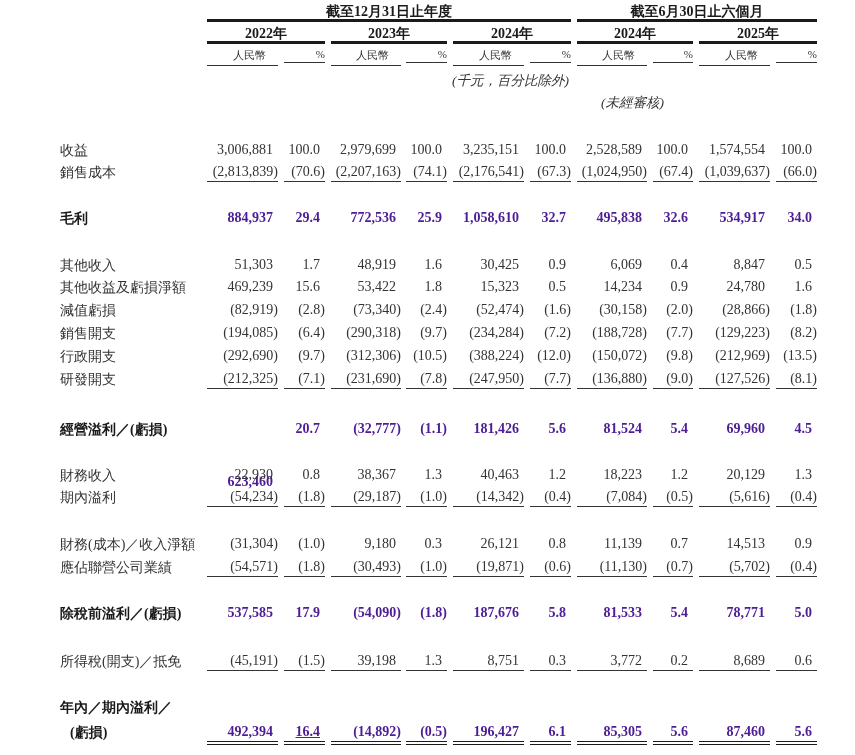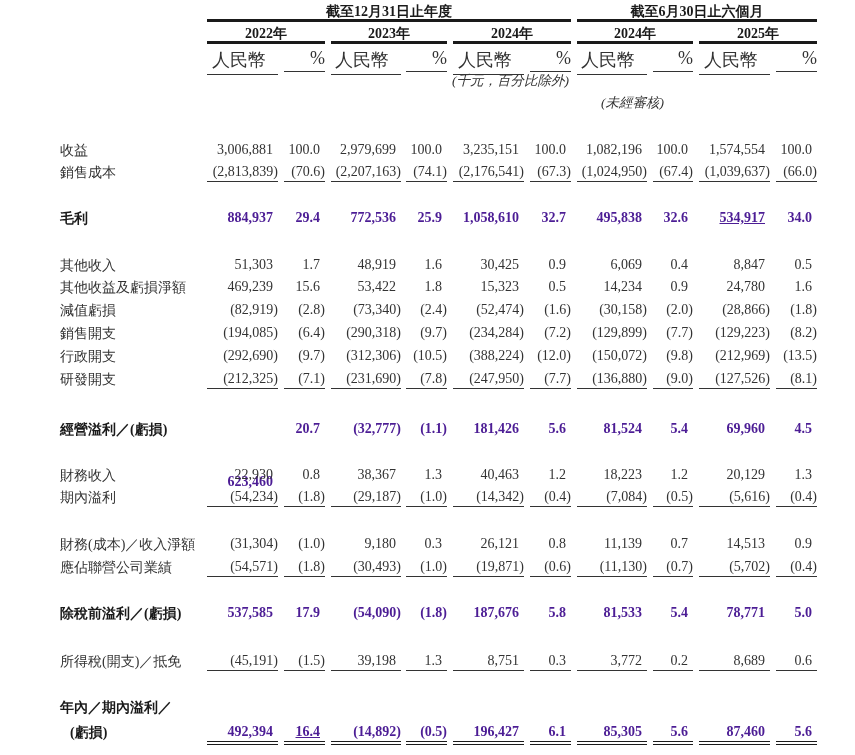--- a/index.html
+++ b/index.html
@@ -4,21 +4,21 @@
   <style>
     html, body { margin: 0; padding: 0; background: #ffffff; }
     body {
       width: 855px; height: 755px; position: relative; overflow: hidden;
       font-family: "Liberation Serif", "DejaVu Serif", serif;
       color: #2a2a2a;
     }
     .abs { position: absolute; white-space: nowrap; }
     .hdr-group { font-weight: bold; font-size: 14px; text-align: center; color: #1a1a1a; }
     .hdr-year { font-weight: bold; font-size: 14px; text-align: center; color: #1a1a1a; }
-    .hdr-unit { font-size: 18px; text-align: right; color: #333; }
+    .hdr-unit { font-size: 11px; text-align: right; color: #333; }
     .note { font-style: italic; font-size: 13.5px; color: #333; }
     .rule-thick { position: absolute; height: 3px; background: #1a1a1a; }
     .label { font-size: 14px; color: #333; left: 60px; }
     .label.bold { font-weight: bold; color: #1a1a1a; }
     .cell { font-size: 14px; text-align: right; color: #333; }
     .cell.bold { font-weight: bold; color: #4c1d95; }
     .u1 { border-bottom: 1.5px solid #333; }
     .u2 { border-bottom: 4px double #1a1a1a; }
   </style>
 </head>
@@ -57,21 +57,21 @@
 <div class="abs note" style="left:601px;top:94px;">(未經審核)</div>
 
 <div id="table-body">
     <div class="abs label" style="top: 142px;">收益</div>
     <div class="abs cell" style="left: 207px; width: 71px; top: 142px; padding-bottom: 0px; padding-right: 5px; box-sizing: border-box;">3,006,881</div>
     <div class="abs cell" style="left: 284px; width: 41px; top: 142px; padding-bottom: 0px; padding-right: 5px; box-sizing: border-box;">100.0</div>
     <div class="abs cell" style="left: 331px; width: 70px; top: 142px; padding-bottom: 0px; padding-right: 5px; box-sizing: border-box;">2,979,699</div>
     <div class="abs cell" style="left: 406px; width: 41px; top: 142px; padding-bottom: 0px; padding-right: 5px; box-sizing: border-box;">100.0</div>
     <div class="abs cell" style="left: 453px; width: 71px; top: 142px; padding-bottom: 0px; padding-right: 5px; box-sizing: border-box;">3,235,151</div>
     <div class="abs cell" style="left: 530px; width: 41px; top: 142px; padding-bottom: 0px; padding-right: 5px; box-sizing: border-box;">100.0</div>
-    <div class="abs cell" style="left: 577px; width: 70px; top: 142px; padding-bottom: 0px; padding-right: 5px; box-sizing: border-box;">1,082,196</div>
+    <div class="abs cell" style="left: 577px; width: 70px; top: 142px; padding-bottom: 0px; padding-right: 5px; box-sizing: border-box;">2,528,589</div>
     <div class="abs cell" style="left: 653px; width: 40px; top: 142px; padding-bottom: 0px; padding-right: 5px; box-sizing: border-box;">100.0</div>
     <div class="abs cell" style="left: 699px; width: 71px; top: 142px; padding-bottom: 0px; padding-right: 5px; box-sizing: border-box;">1,574,554</div>
     <div class="abs cell" style="left: 776px; width: 41px; top: 142px; padding-bottom: 0px; padding-right: 5px; box-sizing: border-box;">100.0</div>
     <div class="abs label" style="top: 164px;">銷售成本</div>
     <div class="abs cell u1" style="left: 207px; width: 71px; top: 164px; padding-bottom: 1px; padding-right: 0px; box-sizing: border-box;">(2,813,839)</div>
     <div class="abs cell u1" style="left: 284px; width: 41px; top: 164px; padding-bottom: 1px; padding-right: 0px; box-sizing: border-box;">(70.6)</div>
     <div class="abs cell u1" style="left: 331px; width: 70px; top: 164px; padding-bottom: 1px; padding-right: 0px; box-sizing: border-box;">(2,207,163)</div>
     <div class="abs cell u1" style="left: 406px; width: 41px; top: 164px; padding-bottom: 1px; padding-right: 0px; box-sizing: border-box;">(74.1)</div>
     <div class="abs cell u1" style="left: 453px; width: 71px; top: 164px; padding-bottom: 1px; padding-right: 0px; box-sizing: border-box;">(2,176,541)</div>
     <div class="abs cell u1" style="left: 530px; width: 41px; top: 164px; padding-bottom: 1px; padding-right: 0px; box-sizing: border-box;">(67.3)</div>
@@ -81,21 +81,21 @@
     <div class="abs cell u1" style="left: 776px; width: 41px; top: 164px; padding-bottom: 1px; padding-right: 0px; box-sizing: border-box;">(66.0)</div>
     <div class="abs label bold" style="top: 210px;">毛利</div>
     <div class="abs cell bold" style="left: 207px; width: 71px; top: 210px; padding-bottom: 0px; padding-right: 5px; box-sizing: border-box;">884,937</div>
     <div class="abs cell bold" style="left: 284px; width: 41px; top: 210px; padding-bottom: 0px; padding-right: 5px; box-sizing: border-box;">29.4</div>
     <div class="abs cell bold" style="left: 331px; width: 70px; top: 210px; padding-bottom: 0px; padding-right: 5px; box-sizing: border-box;">772,536</div>
     <div class="abs cell bold" style="left: 406px; width: 41px; top: 210px; padding-bottom: 0px; padding-right: 5px; box-sizing: border-box;">25.9</div>
     <div class="abs cell bold" style="left: 453px; width: 71px; top: 210px; padding-bottom: 0px; padding-right: 5px; box-sizing: border-box;">1,058,610</div>
     <div class="abs cell bold" style="left: 530px; width: 41px; top: 210px; padding-bottom: 0px; padding-right: 5px; box-sizing: border-box;">32.7</div>
     <div class="abs cell bold" style="left: 577px; width: 70px; top: 210px; padding-bottom: 0px; padding-right: 5px; box-sizing: border-box;">495,838</div>
     <div class="abs cell bold" style="left: 653px; width: 40px; top: 210px; padding-bottom: 0px; padding-right: 5px; box-sizing: border-box;">32.6</div>
-    <div class="abs cell bold" style="left: 699px; width: 71px; top: 210px; padding-bottom: 0px; padding-right: 5px; box-sizing: border-box; text-decoration: underline;">534,917</div>
+    <div class="abs cell bold" style="left: 699px; width: 71px; top: 210px; padding-bottom: 0px; padding-right: 5px; box-sizing: border-box;">534,917</div>
     <div class="abs cell bold" style="left: 776px; width: 41px; top: 210px; padding-bottom: 0px; padding-right: 5px; box-sizing: border-box;">34.0</div>
     <div class="abs label" style="top: 257px;">其他收入</div>
     <div class="abs cell" style="left: 207px; width: 71px; top: 257px; padding-bottom: 0px; padding-right: 5px; box-sizing: border-box;">51,303</div>
     <div class="abs cell" style="left: 284px; width: 41px; top: 257px; padding-bottom: 0px; padding-right: 5px; box-sizing: border-box;">1.7</div>
     <div class="abs cell" style="left: 331px; width: 70px; top: 257px; padding-bottom: 0px; padding-right: 5px; box-sizing: border-box;">48,919</div>
     <div class="abs cell" style="left: 406px; width: 41px; top: 257px; padding-bottom: 0px; padding-right: 5px; box-sizing: border-box;">1.6</div>
     <div class="abs cell" style="left: 453px; width: 71px; top: 257px; padding-bottom: 0px; padding-right: 5px; box-sizing: border-box;">30,425</div>
     <div class="abs cell" style="left: 530px; width: 41px; top: 257px; padding-bottom: 0px; padding-right: 5px; box-sizing: border-box;">0.9</div>
     <div class="abs cell" style="left: 577px; width: 70px; top: 257px; padding-bottom: 0px; padding-right: 5px; box-sizing: border-box;">6,069</div>
     <div class="abs cell" style="left: 653px; width: 40px; top: 257px; padding-bottom: 0px; padding-right: 5px; box-sizing: border-box;">0.4</div>
@@ -123,21 +123,21 @@
     <div class="abs cell" style="left: 653px; width: 40px; top: 302px; padding-bottom: 0px; padding-right: 0px; box-sizing: border-box;">(2.0)</div>
     <div class="abs cell" style="left: 699px; width: 71px; top: 302px; padding-bottom: 0px; padding-right: 0px; box-sizing: border-box;">(28,866)</div>
     <div class="abs cell" style="left: 776px; width: 41px; top: 302px; padding-bottom: 0px; padding-right: 0px; box-sizing: border-box;">(1.8)</div>
     <div class="abs label" style="top: 325px;">銷售開支</div>
     <div class="abs cell" style="left: 207px; width: 71px; top: 325px; padding-bottom: 0px; padding-right: 0px; box-sizing: border-box;">(194,085)</div>
     <div class="abs cell" style="left: 284px; width: 41px; top: 325px; padding-bottom: 0px; padding-right: 0px; box-sizing: border-box;">(6.4)</div>
     <div class="abs cell" style="left: 331px; width: 70px; top: 325px; padding-bottom: 0px; padding-right: 0px; box-sizing: border-box;">(290,318)</div>
     <div class="abs cell" style="left: 406px; width: 41px; top: 325px; padding-bottom: 0px; padding-right: 0px; box-sizing: border-box;">(9.7)</div>
     <div class="abs cell" style="left: 453px; width: 71px; top: 325px; padding-bottom: 0px; padding-right: 0px; box-sizing: border-box;">(234,284)</div>
     <div class="abs cell" style="left: 530px; width: 41px; top: 325px; padding-bottom: 0px; padding-right: 0px; box-sizing: border-box;">(7.2)</div>
-    <div class="abs cell" style="left: 577px; width: 70px; top: 325px; padding-bottom: 0px; padding-right: 0px; box-sizing: border-box;">(129,899)</div>
+    <div class="abs cell" style="left: 577px; width: 70px; top: 325px; padding-bottom: 0px; padding-right: 0px; box-sizing: border-box;">(188,728)</div>
     <div class="abs cell" style="left: 653px; width: 40px; top: 325px; padding-bottom: 0px; padding-right: 0px; box-sizing: border-box;">(7.7)</div>
     <div class="abs cell" style="left: 699px; width: 71px; top: 325px; padding-bottom: 0px; padding-right: 0px; box-sizing: border-box;">(129,223)</div>
     <div class="abs cell" style="left: 776px; width: 41px; top: 325px; padding-bottom: 0px; padding-right: 0px; box-sizing: border-box;">(8.2)</div>
     <div class="abs label" style="top: 348px;">行政開支</div>
     <div class="abs cell" style="left: 207px; width: 71px; top: 348px; padding-bottom: 0px; padding-right: 0px; box-sizing: border-box;">(292,690)</div>
     <div class="abs cell" style="left: 284px; width: 41px; top: 348px; padding-bottom: 0px; padding-right: 0px; box-sizing: border-box;">(9.7)</div>
     <div class="abs cell" style="left: 331px; width: 70px; top: 348px; padding-bottom: 0px; padding-right: 0px; box-sizing: border-box; text-align: right;">(312,306)</div>
     <div class="abs cell" style="left: 406px; width: 41px; top: 348px; padding-bottom: 0px; padding-right: 0px; box-sizing: border-box;">(10.5)</div>
     <div class="abs cell" style="left: 453px; width: 71px; top: 348px; padding-bottom: 0px; padding-right: 0px; box-sizing: border-box;">(388,224)</div>
     <div class="abs cell" style="left: 530px; width: 41px; top: 348px; padding-bottom: 0px; padding-right: 0px; box-sizing: border-box;">(12.0)</div>

